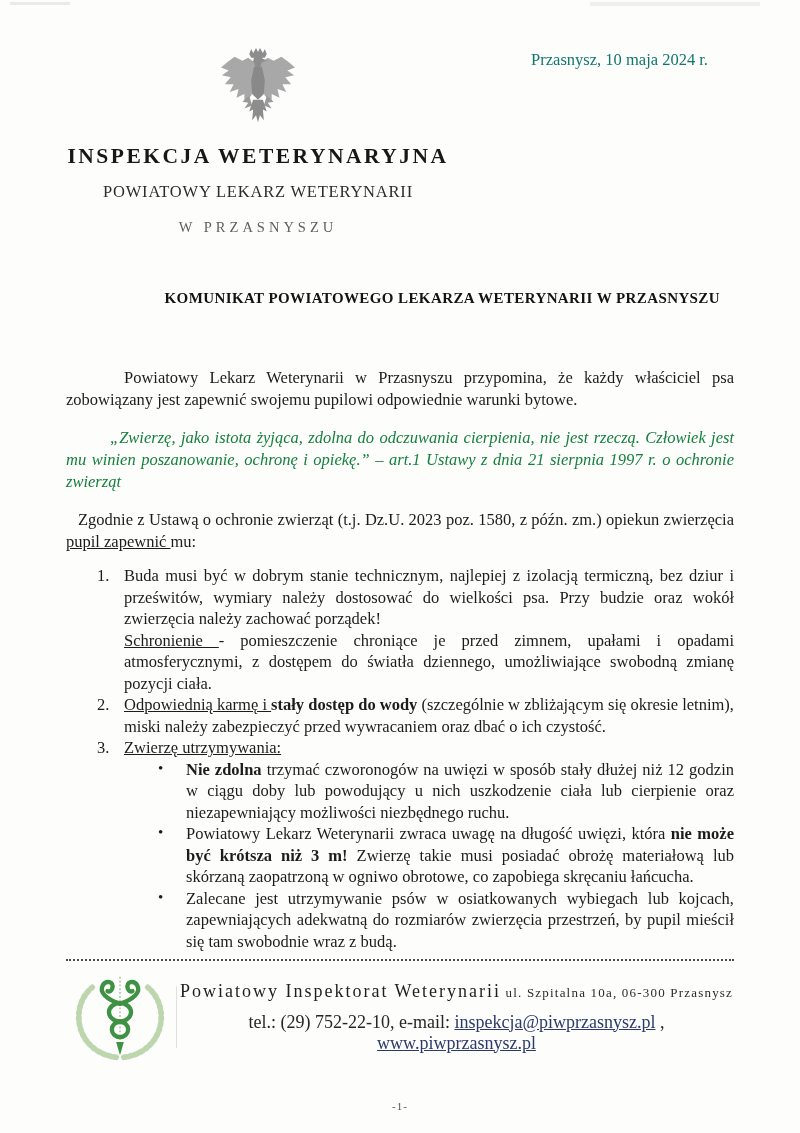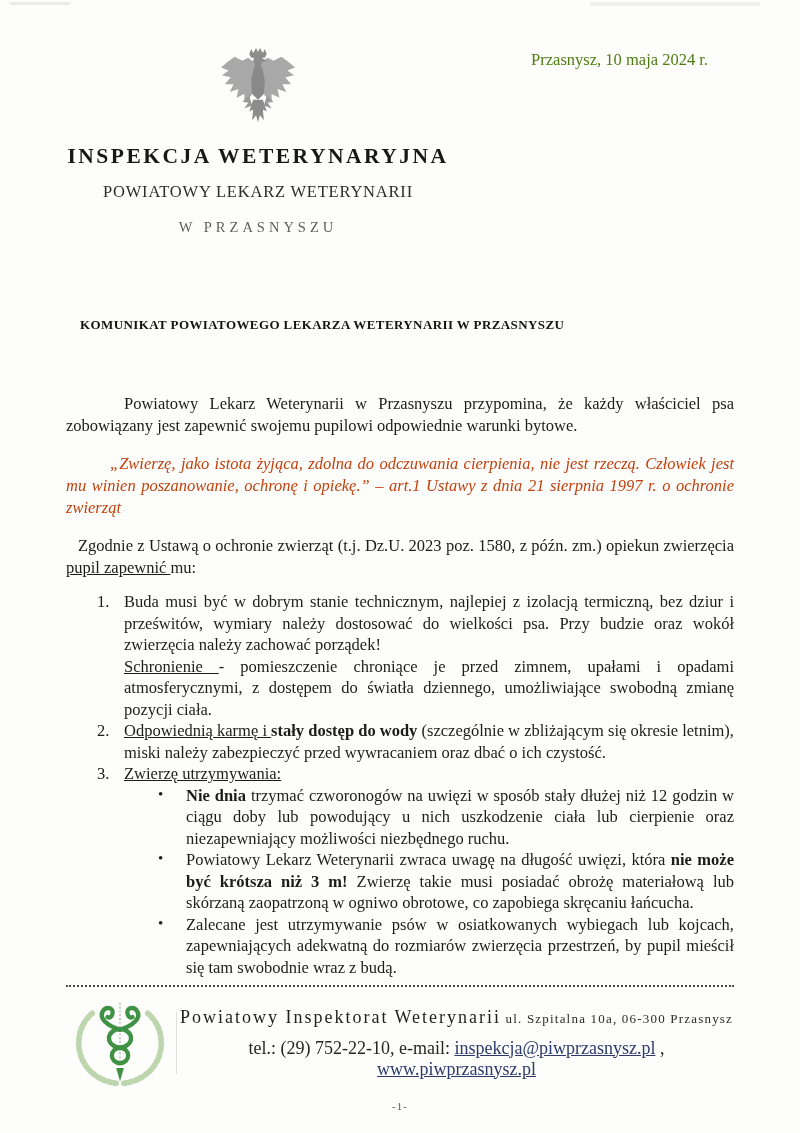--- a/index.html
+++ b/index.html
@@ -17,32 +17,32 @@
   
   .scan-artifact{position:absolute;top:2px;left:10px;width:60px;height:3px;background:#d8d8d8;opacity:.5;}
   .scan-artifact2{position:absolute;top:2px;right:40px;width:170px;height:4px;background:#e2e2e2;opacity:.5;}
 
   .header-row{display:flex;align-items:flex-start;}
   .letterhead{width:384px;text-align:center;}
   .eagle-wrap{height:86px;margin-bottom:12px;}
   .lh-line1{font-size:21.5px;font-weight:700;letter-spacing:2.5px;color:#171717;}
   .lh-line2{font-size:16.5px;letter-spacing:.8px;color:#2c2c2c;margin-top:13px;}
   .lh-line3{font-size:14.5px;letter-spacing:4px;color:#5f5f5f;margin-top:17px;text-align:center;}
-  .date-block{flex:1;text-align:right;padding-right:26px;font-size:16.5px;color:#4d7c0f;padding-top:4px;}
+  .date-block{flex:1;text-align:right;padding-right:26px;font-size:16.5px;color:#0f766e;padding-top:4px;}
 
   .doc-title{
-    margin:76px auto 0 auto;max-width:640px;
-    text-align:left;font-size:13px;font-weight:700;
+    margin:50px auto 0 auto;max-width:640px;
+    text-align:right;font-size:15px;font-weight:700;
     line-height:25px;letter-spacing:.4px;color:#131313;
   }
 
   .body-text{font-size:16.5px;line-height:22px;text-align:justify;}
   p{margin:0;}
   .p-intro{margin-top:56px;text-indent:58px;}
-  .p-quote{margin-top:16px;text-indent:44px;font-style:italic;color:#c2410c;}
+  .p-quote{margin-top:16px;text-indent:44px;font-style:italic;color:#15803d;}
   .p-legal{margin-top:16px;text-indent:12px;}
 
   .num-list{margin-top:12px;line-height:21.5px;}
   .num-item{position:relative;padding-left:58px;}
   .num-marker{position:absolute;left:31px;top:0;}
   .u{text-decoration:underline;}
   .bu{font-weight:700;}
   .b{font-weight:700;}
 
   .bullet-row{position:relative;padding-left:62px;}
@@ -116,21 +116,21 @@
         <span class="num-marker">2.</span>
         <p><span class="u">Odpowiednią karmę i </span><span class="bu">stały dostęp do wody</span><span> (szczególnie w zbliżającym się okresie letnim), miski należy zabezpieczyć przed wywracaniem oraz dbać o ich czystość.</span></p>
       </div>
 
       <div class="num-item">
         <span class="num-marker">3.</span>
         <p><span class="u">Zwierzę utrzymywania:</span></p>
 
         <div class="bullet-row">
           <span class="bullet-dot">•</span>
-          <p><span class="b">Nie dnia</span><span> trzymać czworonogów na uwięzi w sposób stały dłużej niż 12 godzin w ciągu doby lub powodujący u nich uszkodzenie ciała lub cierpienie oraz niezapewniający możliwości niezbędnego ruchu.</span></p>
+          <p><span class="b">Nie zdolna</span><span> trzymać czworonogów na uwięzi w sposób stały dłużej niż 12 godzin w ciągu doby lub powodujący u nich uszkodzenie ciała lub cierpienie oraz niezapewniający możliwości niezbędnego ruchu.</span></p>
         </div>
 
         <div class="bullet-row">
           <span class="bullet-dot">•</span>
           <p><span>Powiatowy Lekarz Weterynarii zwraca uwagę na długość uwięzi, która </span><span class="b">nie może być krótsza niż 3 m!</span><span> Zwierzę takie musi posiadać obrożę materiałową lub skórzaną zaopatrzoną w ogniwo obrotowe, co zapobiega skręcaniu łańcucha.</span></p>
         </div>
 
         <div class="bullet-row">
           <span class="bullet-dot">•</span>
           <p><span>Zalecane jest utrzymywanie psów w osiatkowanych wybiegach lub kojcach, zapewniających adekwatną do rozmiarów zwierzęcia przestrzeń, by pupil mieścił się tam swobodnie wraz z budą.</span></p>

